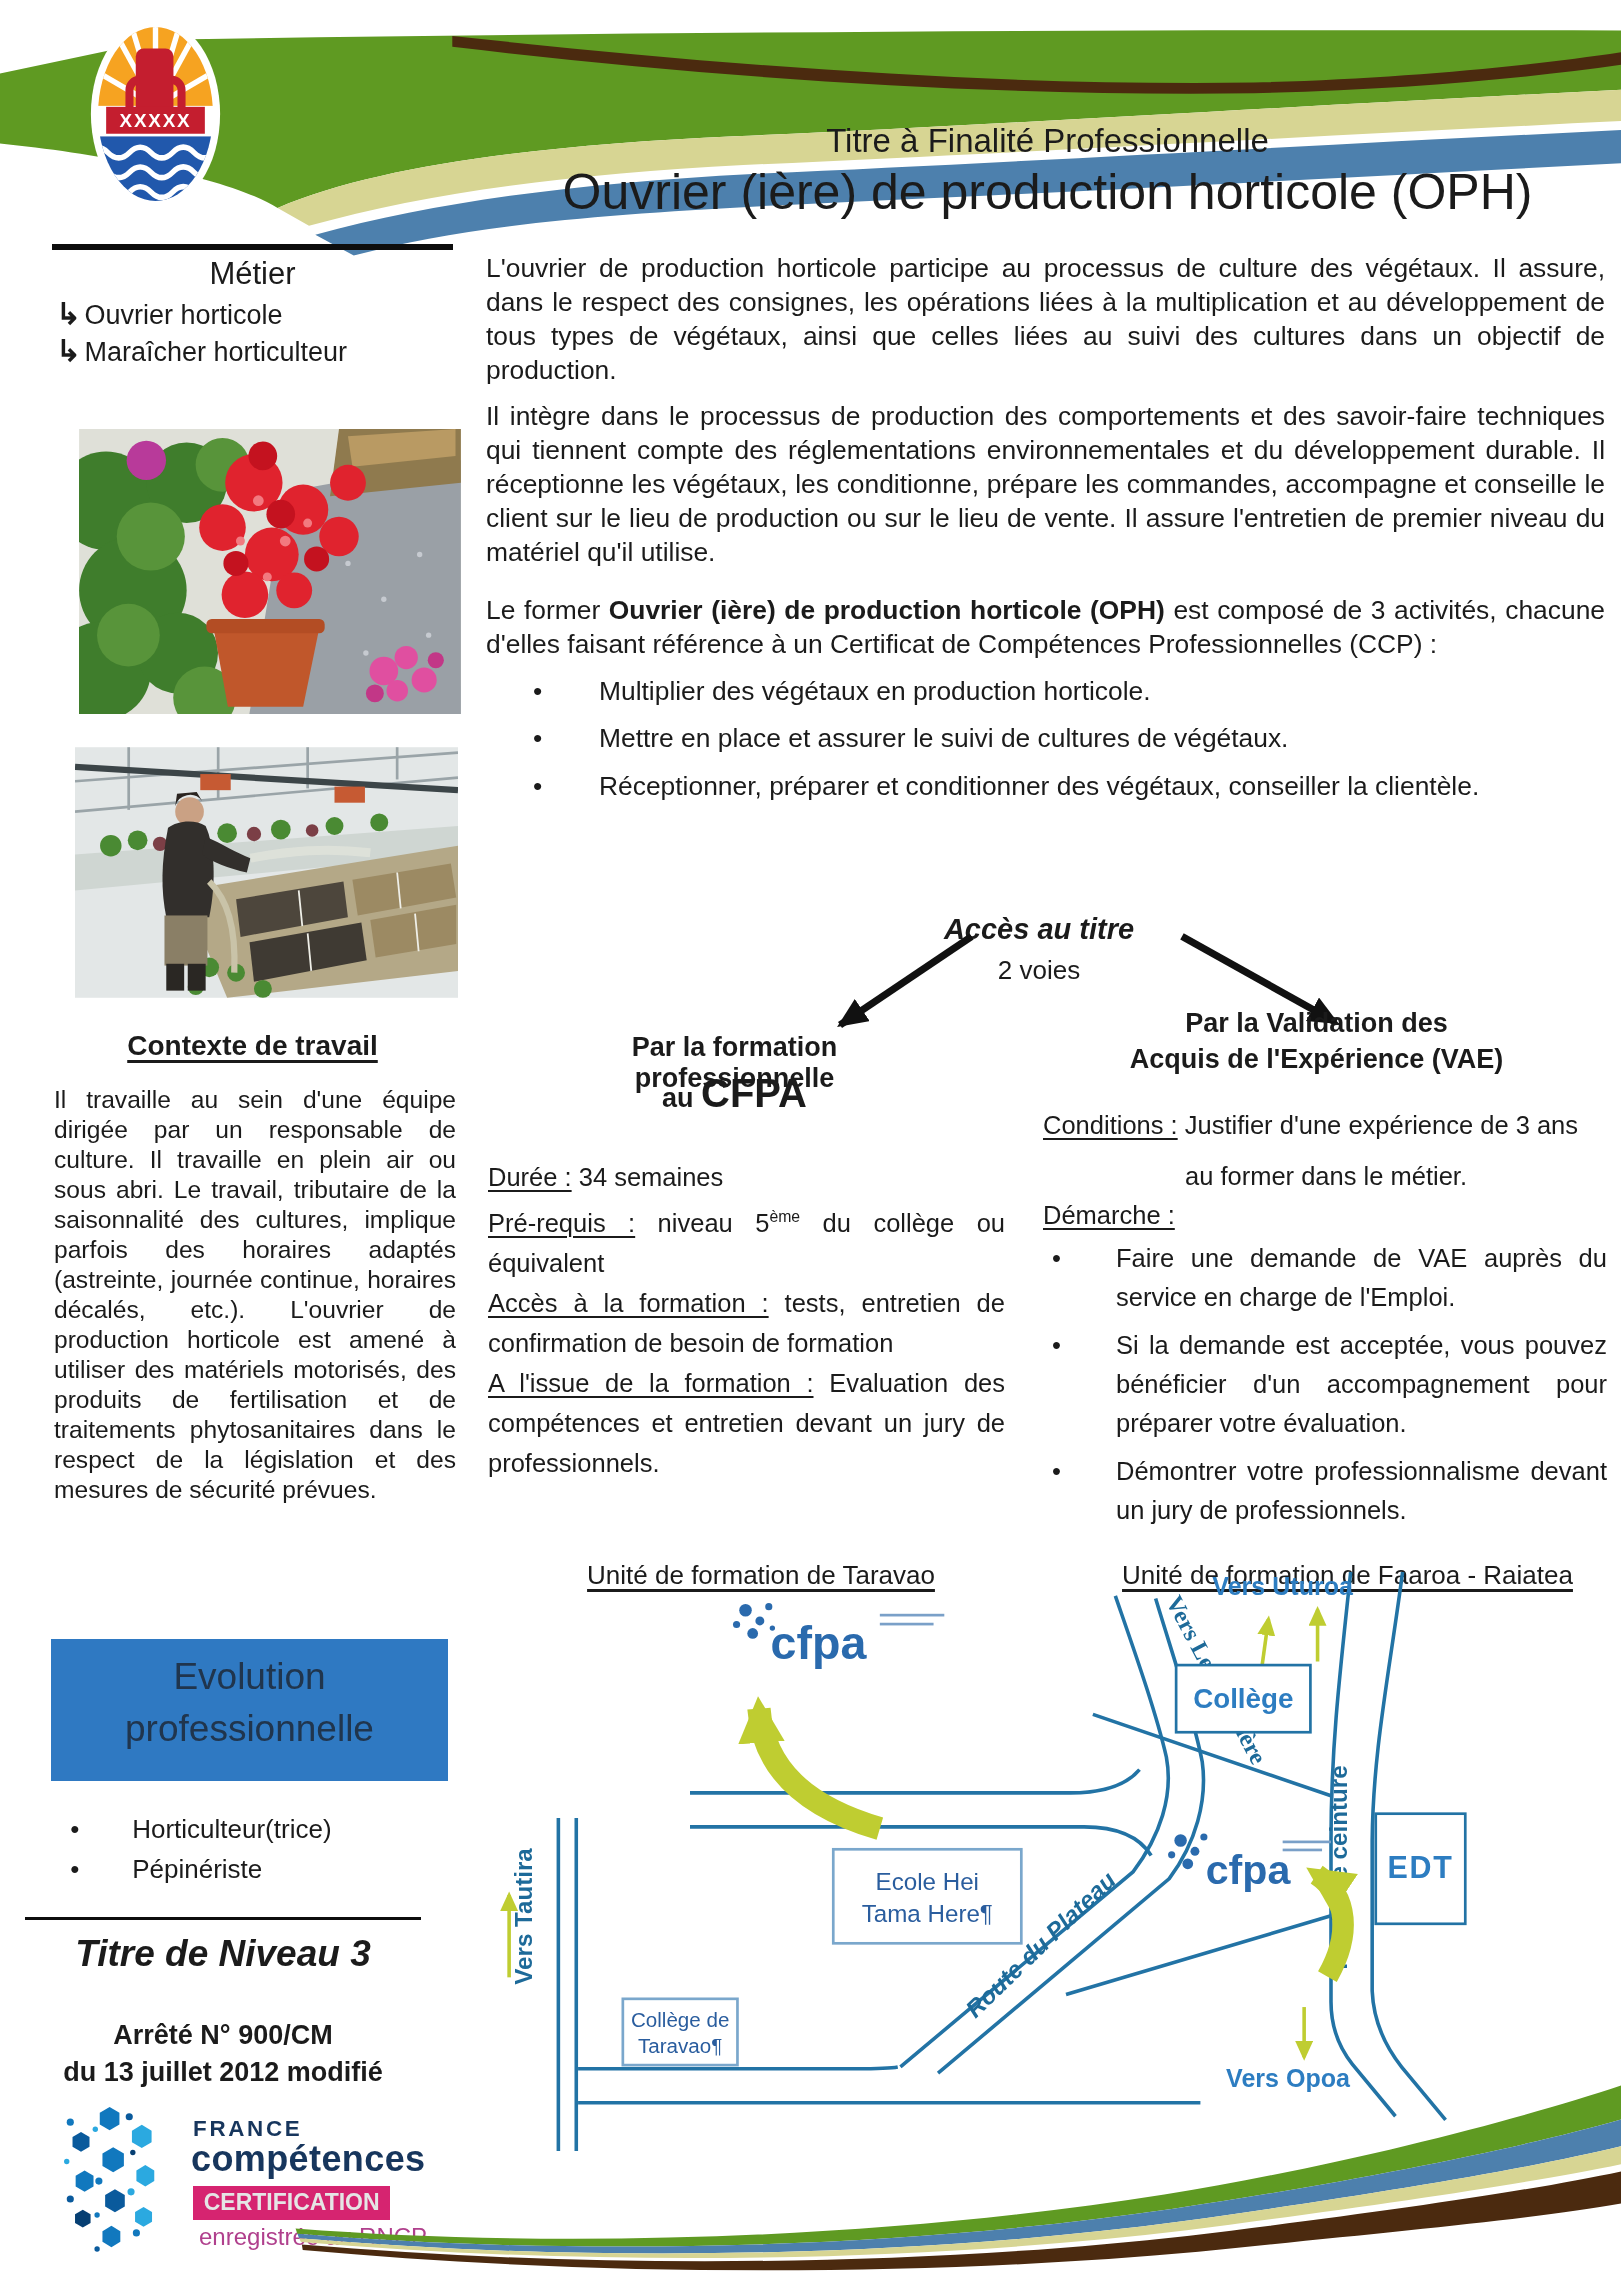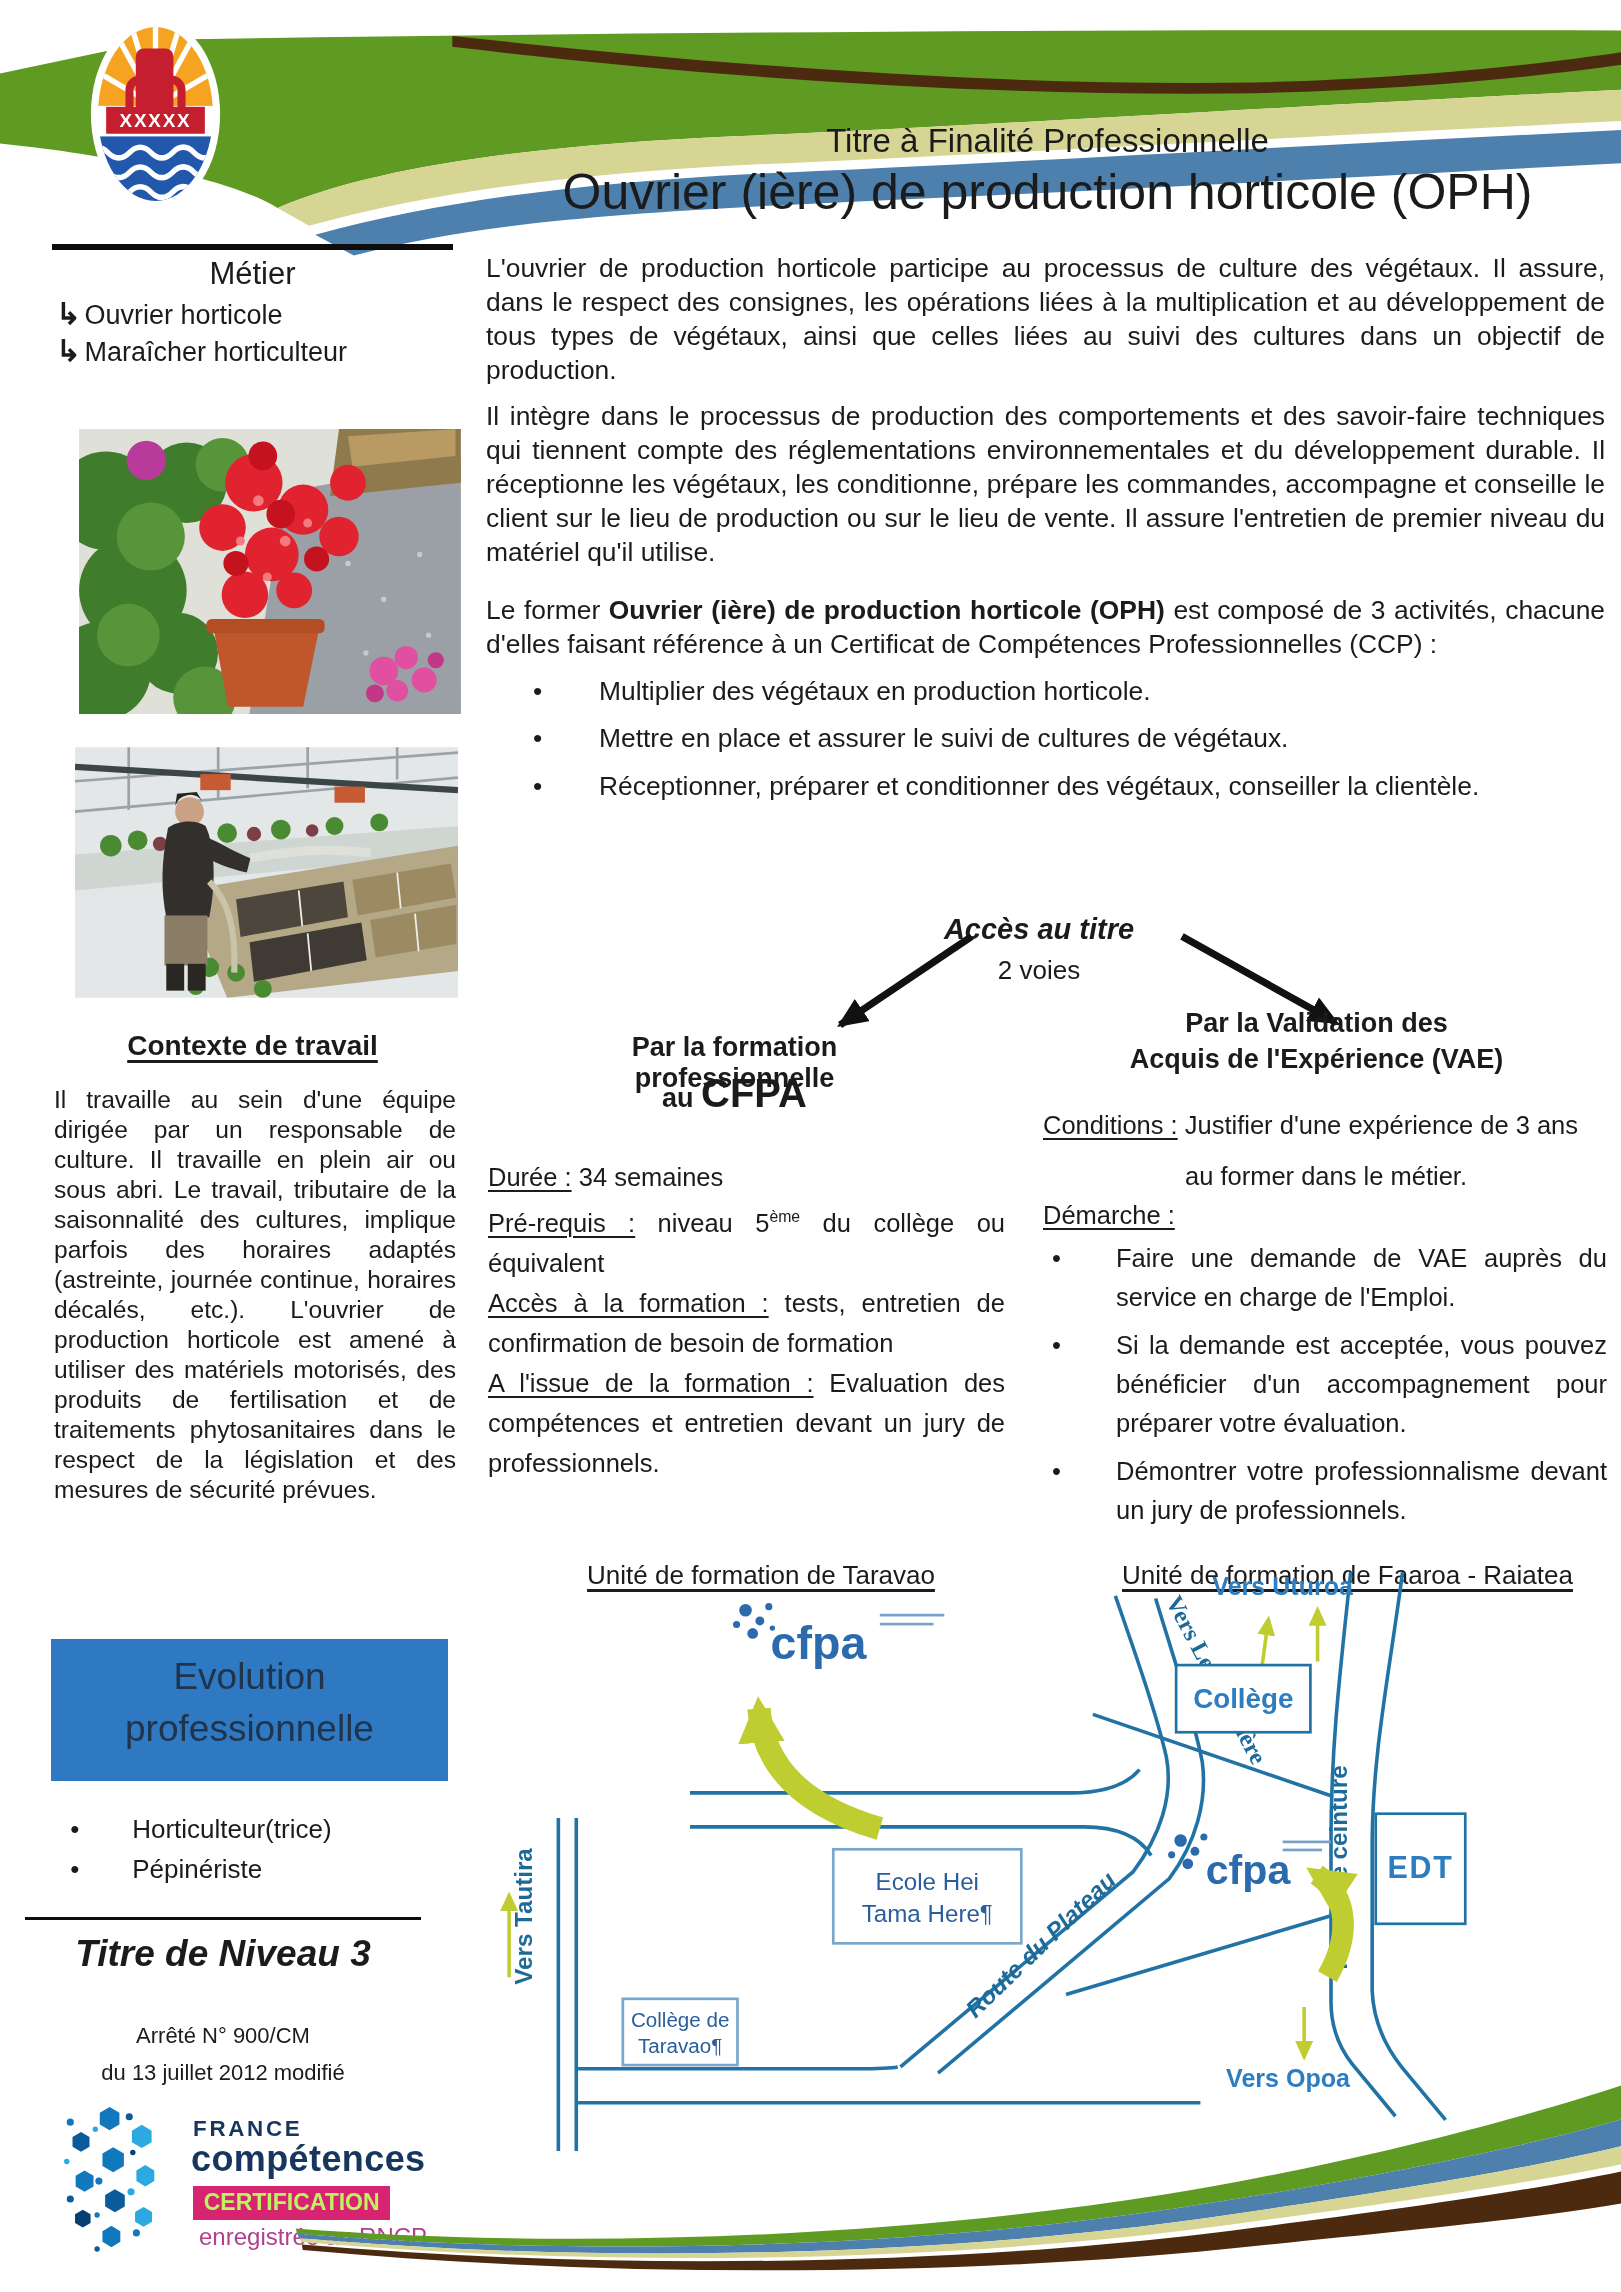--- a/index.html
+++ b/index.html
@@ -21,24 +21,24 @@
   .ctx-h{left:52px;top:1030px;width:401px;font-size:28px;font-weight:bold;text-decoration:underline;text-decoration-thickness:2.7px;text-underline-offset:4.5px;}
   .ctx-p{left:54px;top:1085px;width:402px;font-size:24.6px;line-height:30px;}
   .evo-box{left:51px;top:1639px;width:397px;height:142px;background:#2f79c2;}
   .evo-title{left:51px;top:1651px;width:397px;font-size:37px;line-height:52px;color:#20354d;}
   .evo-list{left:63px;top:1809px;width:394px;font-size:26px;line-height:40px;}
   .evo-item{display:flex;}
   .dot{width:23px;}
   .evo-item .dot{margin-right:39px;margin-left:7.2px;}
   .rule2{left:25px;top:1917px;width:396px;height:2.7px;background:#0d0d0d;}
   .niveau{left:25px;top:1933px;width:396px;font-size:37px;font-weight:bold;font-style:italic;}
-  .arrete{left:25px;top:2017px;width:396px;font-size:22px;font-weight:normal;line-height:37px;}
+  .arrete{left:25px;top:2017px;width:396px;font-size:27px;font-weight:bold;line-height:37px;}
   .fc-france{left:193px;top:2116px;font-size:22.4px;font-weight:bold;letter-spacing:2.7px;color:#17365d;}
   .fc-comp{left:191px;top:2138px;font-size:36px;font-weight:bold;color:#17365d;letter-spacing:0.4px;}
-  .fc-badge{left:193px;top:2186px;font-size:23px;font-weight:bold;color:#bef264;background:#d62470;padding:2.7px 10.7px 4.5px 10.7px;}
+  .fc-badge{left:193px;top:2186px;font-size:23px;font-weight:bold;color:#e5e5e5;background:#d62470;padding:2.7px 10.7px 4.5px 10.7px;}
   .fc-rncp{left:199px;top:2223px;font-size:24px;color:#b0408d;}
   
   .main-flow{left:486px;top:251px;width:1119px;font-size:26.4px;line-height:34px;}
   .main-flow p{margin:0;}
   .p2{margin-top:11.6px !important;}
   .p3{margin-top:24px !important;}
   .ccp{margin-top:12.5px;}
   .b-row{display:flex;margin:13.4px 0;}
   .b-row .dot{margin-left:47px;margin-right:43px;}
   

